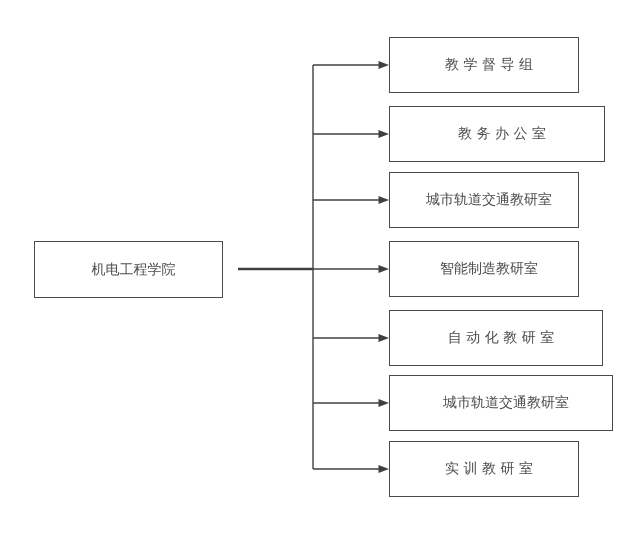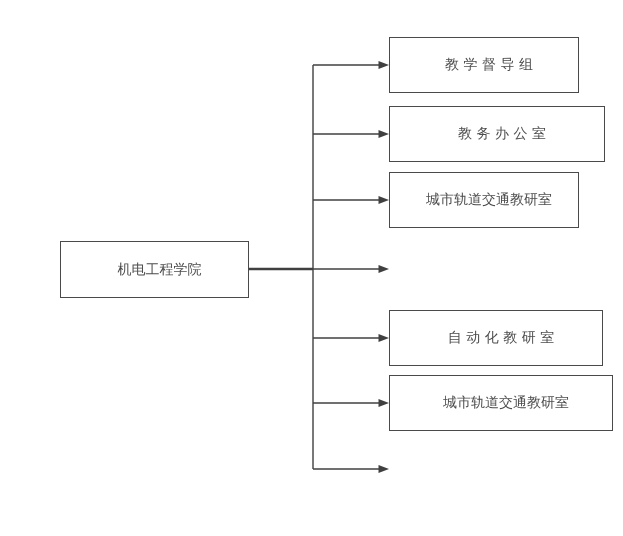--- a/index.html
+++ b/index.html
@@ -46,21 +46,21 @@
     font-size: 14px;
     color: var(--text);
     white-space: nowrap;
     text-align: center;
     padding-left: 10px;
   }
   .node.spaced {
     letter-spacing: 4.5px;
     text-indent: 4.5px;
   }
-  .root-node  { left: 60px;  top: 241px; width: 189px; height: 57px; }
+  .root-node  { left: 34px;  top: 241px; width: 189px; height: 57px; }
   .child-0 { left: 389px; top: 37px;  width: 190px; height: 56px; }
   .child-1 { left: 389px; top: 106px; width: 216px; height: 56px; }
   .child-2 { left: 389px; top: 172px; width: 190px; height: 56px; }
   .child-3 { left: 389px; top: 241px; width: 190px; height: 56px; }
   .child-4 { left: 389px; top: 310px; width: 214px; height: 56px; }
   .child-5 { left: 389px; top: 375px; width: 224px; height: 56px; text-align: center; }
   .child-6 { left: 389px; top: 441px; width: 190px; height: 56px; }
 </style>
 </head>
 <body>
@@ -118,23 +118,29 @@
   </div>
 
   <div class="node child-1 spaced">
     <span>教务办公室</span>
   </div>
 
   <div class="node child-2">
     <span>城市轨道交通教研室</span>
   </div>
 
+  <div class="node child-3">
+    <span>智能制造教研室</span>
+  </div>
 
   <div class="node child-4 spaced">
     <span>自动化教研室</span>
   </div>
 
   <div class="node child-5">
     <span>城市轨道交通教研室</span>
   </div>
 
+  <div class="node child-6 spaced">
+    <span>实训教研室</span>
+  </div>
 
 </div>
 
 </body></html>

